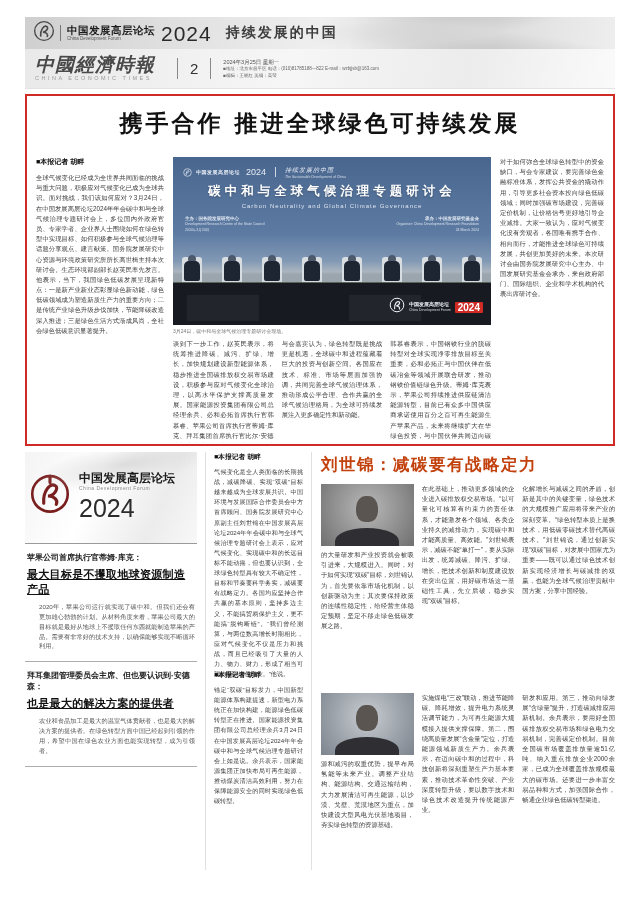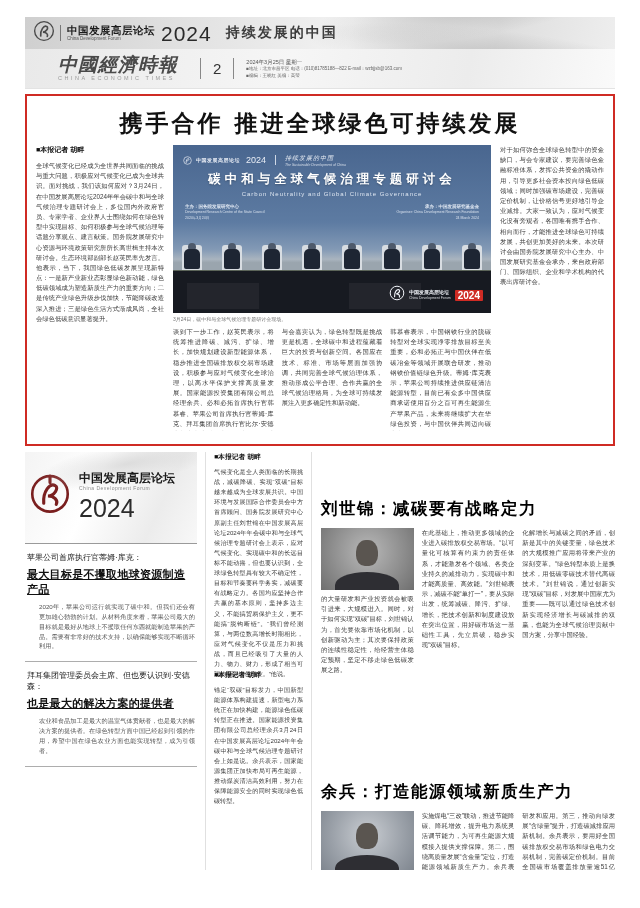--- a/index.html
+++ b/index.html
@@ -16,31 +16,31 @@
   .cdf-mark { flex:0 0 auto; }
   .banner .lockup { display:flex; align-items:center; gap:6px; margin-left:5px; }
   .lockup .cnblock { border-left:1px solid #777; padding-left:6px; line-height:1; }
   .lockup .cn { font-size:10.5px; font-weight:bold; color:#1a1a1a; letter-spacing:.5px; }
   .lockup .en { font-size:4.5px; color:#555; margin-top:1.5px; }
   .lockup .year { font-size:21px; color:#2a2a2a; font-weight:400; letter-spacing:1px; line-height:1; }
   .banner .slogan { font-size:14px; font-weight:bold; color:#3c3c3c; letter-spacing:2px; margin-left:14px; }
 
   
   .masthead { position:relative; height:40px; background:linear-gradient(100deg,#e9e9e9 0%,#f6f6f6 45%,#ececec 75%,#fafafa 100%); display:flex; align-items:center; overflow:hidden; border-bottom:1px solid #e3e3e3; }
-  .paper { line-height:1; padding-left:10px;margin-left:23px; }
+  .paper { line-height:1; padding-left:10px; }
   .paper .cal { font-family:"DejaVu Serif", serif; font-style:italic; font-weight:bold; font-size:19px; color:#4a4a4a; letter-spacing:1px; }
   .paper .sub { font-size:5.5px; letter-spacing:2.5px; color:#9a9a9a; margin-top:2px; }
   .pagenum { margin-left:22px; border-left:1px solid #888; border-right:1px solid #888; padding:2px 12px; font-size:15px; color:#333; }
   .mastinfo { margin-left:12px; line-height:1.5; }
   .mastinfo div { font-size:4.5px; color:#666; white-space:nowrap; }
   .mastinfo .d { font-size:5.5px; color:#555; }
 
   
   .mainbox { margin-top:5px; border:2px solid #cf2b24; padding:6px 9px 8px; height:352px; overflow:hidden; }
-  .mainbox h1 { font-family:"DejaVu Serif", serif; font-size:23px; font-weight:bold; color:#111; text-align:center; letter-spacing:3px; padding:6px 0 6px; }
+  .mainbox h1 { font-family:"DejaVu Serif", serif; font-size:23px; font-weight:bold; color:#111; text-align:center; letter-spacing:3px; padding:6px 0 18px; }
   .mainbody { display:flex; gap:9px; height:296px; overflow:hidden; }
   .byline { font-size:7px; font-weight:bold; color:#111; margin-bottom:6px; }
   .smalltext { font-size:6.3px; line-height:1.62; color:#3a3a3a; text-align:justify; }
   .mcol1 { flex:0 0 128px; overflow:hidden; }
   .mcenter { flex:0 0 318px; }
   .mcol5 { flex:1; overflow:hidden; }
 
   
   .photo { position:relative; width:318px; height:168px; background:linear-gradient(180deg,#49668f 0%,#5d7ba2 46%,#8299b5 62%,#a9b4bf 68%,#9aa5ae 70%); overflow:hidden; }
   .ph-head { position:absolute; top:6px; left:10px; right:10px; display:flex; align-items:center; gap:4px; color:#e8edf5; }
@@ -81,29 +81,29 @@
   .colR { flex:1; border-left:1px solid #e0e0e0; padding-left:9px; overflow:hidden; }
 
   .logoblock { position:relative; height:92px; background:linear-gradient(115deg,#f4f4f4 0%,#ffffff 40%,#ececec 75%,#f8f8f8 100%); overflow:hidden; display:flex; align-items:center; gap:8px; padding-left:4px; border-bottom:1px solid #9a9a9a; }
   .logoblock .swirlA { position:absolute; width:260px; height:60px; right:-60px; top:-18px; background:radial-gradient(closest-side,#c9c9c9,transparent 70%); transform:rotate(-10deg); opacity:.6; }
   .logoblock .ltx { line-height:1.15; position:relative; }
   .logoblock .lzh { font-size:12px; font-weight:bold; color:#1a1a1a; }
   .logoblock .len { font-size:5px; color:#8a8a8a; letter-spacing:.5px; }
   .logoblock .lyr { font-size:25px; font-weight:300; color:#2b2b2b; margin-top:2px; }
 
   .sideitem { padding:9px 2px 10px; border-bottom:1px solid #adadad; }
-  .sideitem .kick { font-size:8px; font-weight:normal; color:#222; line-height:1.35; }
+  .sideitem .kick { font-size:8px; font-weight:bold; color:#222; line-height:1.35; }
   .sideitem .hl { font-size:11px; font-weight:bold; color:#111; margin-top:3px; letter-spacing:.3px;text-decoration:underline; }
   .sideitem .bd { font-size:6.2px; line-height:1.6; color:#555; margin:5px 0 0 12px; text-align:justify; }
 
   .colB .byl { font-size:6.8px; font-weight:bold; color:#111; margin-bottom:5px; }
   .colB .tx { font-size:6.1px; line-height:1.66; color:#3a3a3a; text-align:justify; }
   .colB .sec2 { margin-top:13px; }
 
-  .story h2 { font-family:"DejaVu Serif", serif; font-size:16.5px; font-weight:bold; color:#000000; letter-spacing:1.5px; padding:2px 0 8px;margin-top:44px; }
+  .story h2 { font-family:"DejaVu Serif", serif; font-size:16.5px; font-weight:bold; color:#c2410c; letter-spacing:1.5px; padding:2px 0 8px; }
   .storycols { display:flex; gap:8px; overflow:hidden; }
   .storycols .stc { flex:1; overflow:hidden; }
   .portrait { position:relative; width:100%; height:62px; background:radial-gradient(circle at 50% 38%, #b9b9b9 0%, #8d8d8d 60%, #6f6f6f 100%); overflow:hidden; margin-bottom:4px; }
   .portrait .phead { position:absolute; left:50%; top:12px; transform:translateX(-50%); width:22px; height:26px; background:#5a5550; border-radius:45% 45% 40% 40%; }
   .portrait .pshoulders { position:absolute; left:50%; bottom:-8px; transform:translateX(-50%); width:64px; height:26px; background:#2e2e33; border-radius:50% 50% 0 0; }
   .portrait.light { background:radial-gradient(circle at 50% 38%, #c9cdd2 0%, #9aa0a8 60%, #7d848d 100%); }
   .story .gap { height:11px; }
   .story2 { margin-top:2px; }
 
   .t-right { text-align:right; }
@@ -308,21 +308,20 @@
                 <div class="pshoulders"></div>
               </div>
               <div class="smalltext">的大量研发和产业投资就会被吸引进来，大规模进入。同时，对于如何实现“双碳”目标，刘世锦认为，首先要依靠市场化机制，以创新驱动为主；其次要保持政策的连续性稳定性，给经营主体稳定预期，坚定不移走绿色低碳发展之路。</div>
             </div>
             <div class="stc smalltext">在此基础上，推动更多领域的企业进入碳排放权交易市场。“以可量化可核算有约束力的责任体系，才能激发各个领域、各类企业持久的减排动力，实现碳中和才能高质量、高效能。”刘世锦表示，减碳不能“单打一”，要从实际出发，统筹减碳、降污、扩绿、增长，把技术创新和制度建设放在突出位置，用好碳市场这一基础性工具，先立后破，稳步实现“双碳”目标。</div>
             <div class="stc smalltext">化解增长与减碳之间的矛盾，创新是其中的关键变量，绿色技术的大规模推广应用将带来产业的深刻变革。“绿色转型本质上是换技术，用低碳零碳技术替代高碳技术。”刘世锦说，通过创新实现“双碳”目标，对发展中国家尤为重要——既可以通过绿色技术创新实现经济增长与碳减排的双赢，也能为全球气候治理贡献中国方案，分享中国经验。</div>
           </div>
           <div class="gap"></div>
         </div>
         <div class="story story2">
-          <h2>余兵：打造能源领域新质生产力</h2>
           <div class="storycols" style="height:158px;">
             <div class="stc">
               <div class="portrait light">
                 <div class="phead"></div>
                 <div class="pshoulders"></div>
               </div>
               <div class="smalltext">源和减污的双重优势，提早布局氢能等未来产业。调整产业结构、能源结构、交通运输结构，大力发展清洁可再生能源，以沙漠、戈壁、荒漠地区为重点，加快建设大型风电光伏基地项目，夯实绿色转型的资源基础。</div>
             </div>
             <div class="stc smalltext">实施煤电“三改”联动，推进节能降碳、降耗增效，提升电力系统灵活调节能力，为可再生能源大规模接入提供支撑保障。第二，围绕高质量发展“含金量”定位，打造能源领域新质生产力。余兵表示，在迈向碳中和的过程中，科技创新将深刻重塑生产力基本要素，推动技术革命性突破、产业深度转型升级，要以数字技术和绿色技术改造提升传统能源产业。</div>
             <div class="stc smalltext">研发和应用。第三，推动向绿发展“含绿量”提升，打造碳减排应用新机制。余兵表示，要用好全国碳排放权交易市场和绿色电力交易机制，完善碳定价机制。目前全国碳市场覆盖排放量逾51亿吨、纳入重点排放企业2000余家，已成为全球覆盖排放规模最大的碳市场。还要进一步丰富交易品种和方式，加强国际合作，畅通企业绿色低碳转型渠道。</div>

